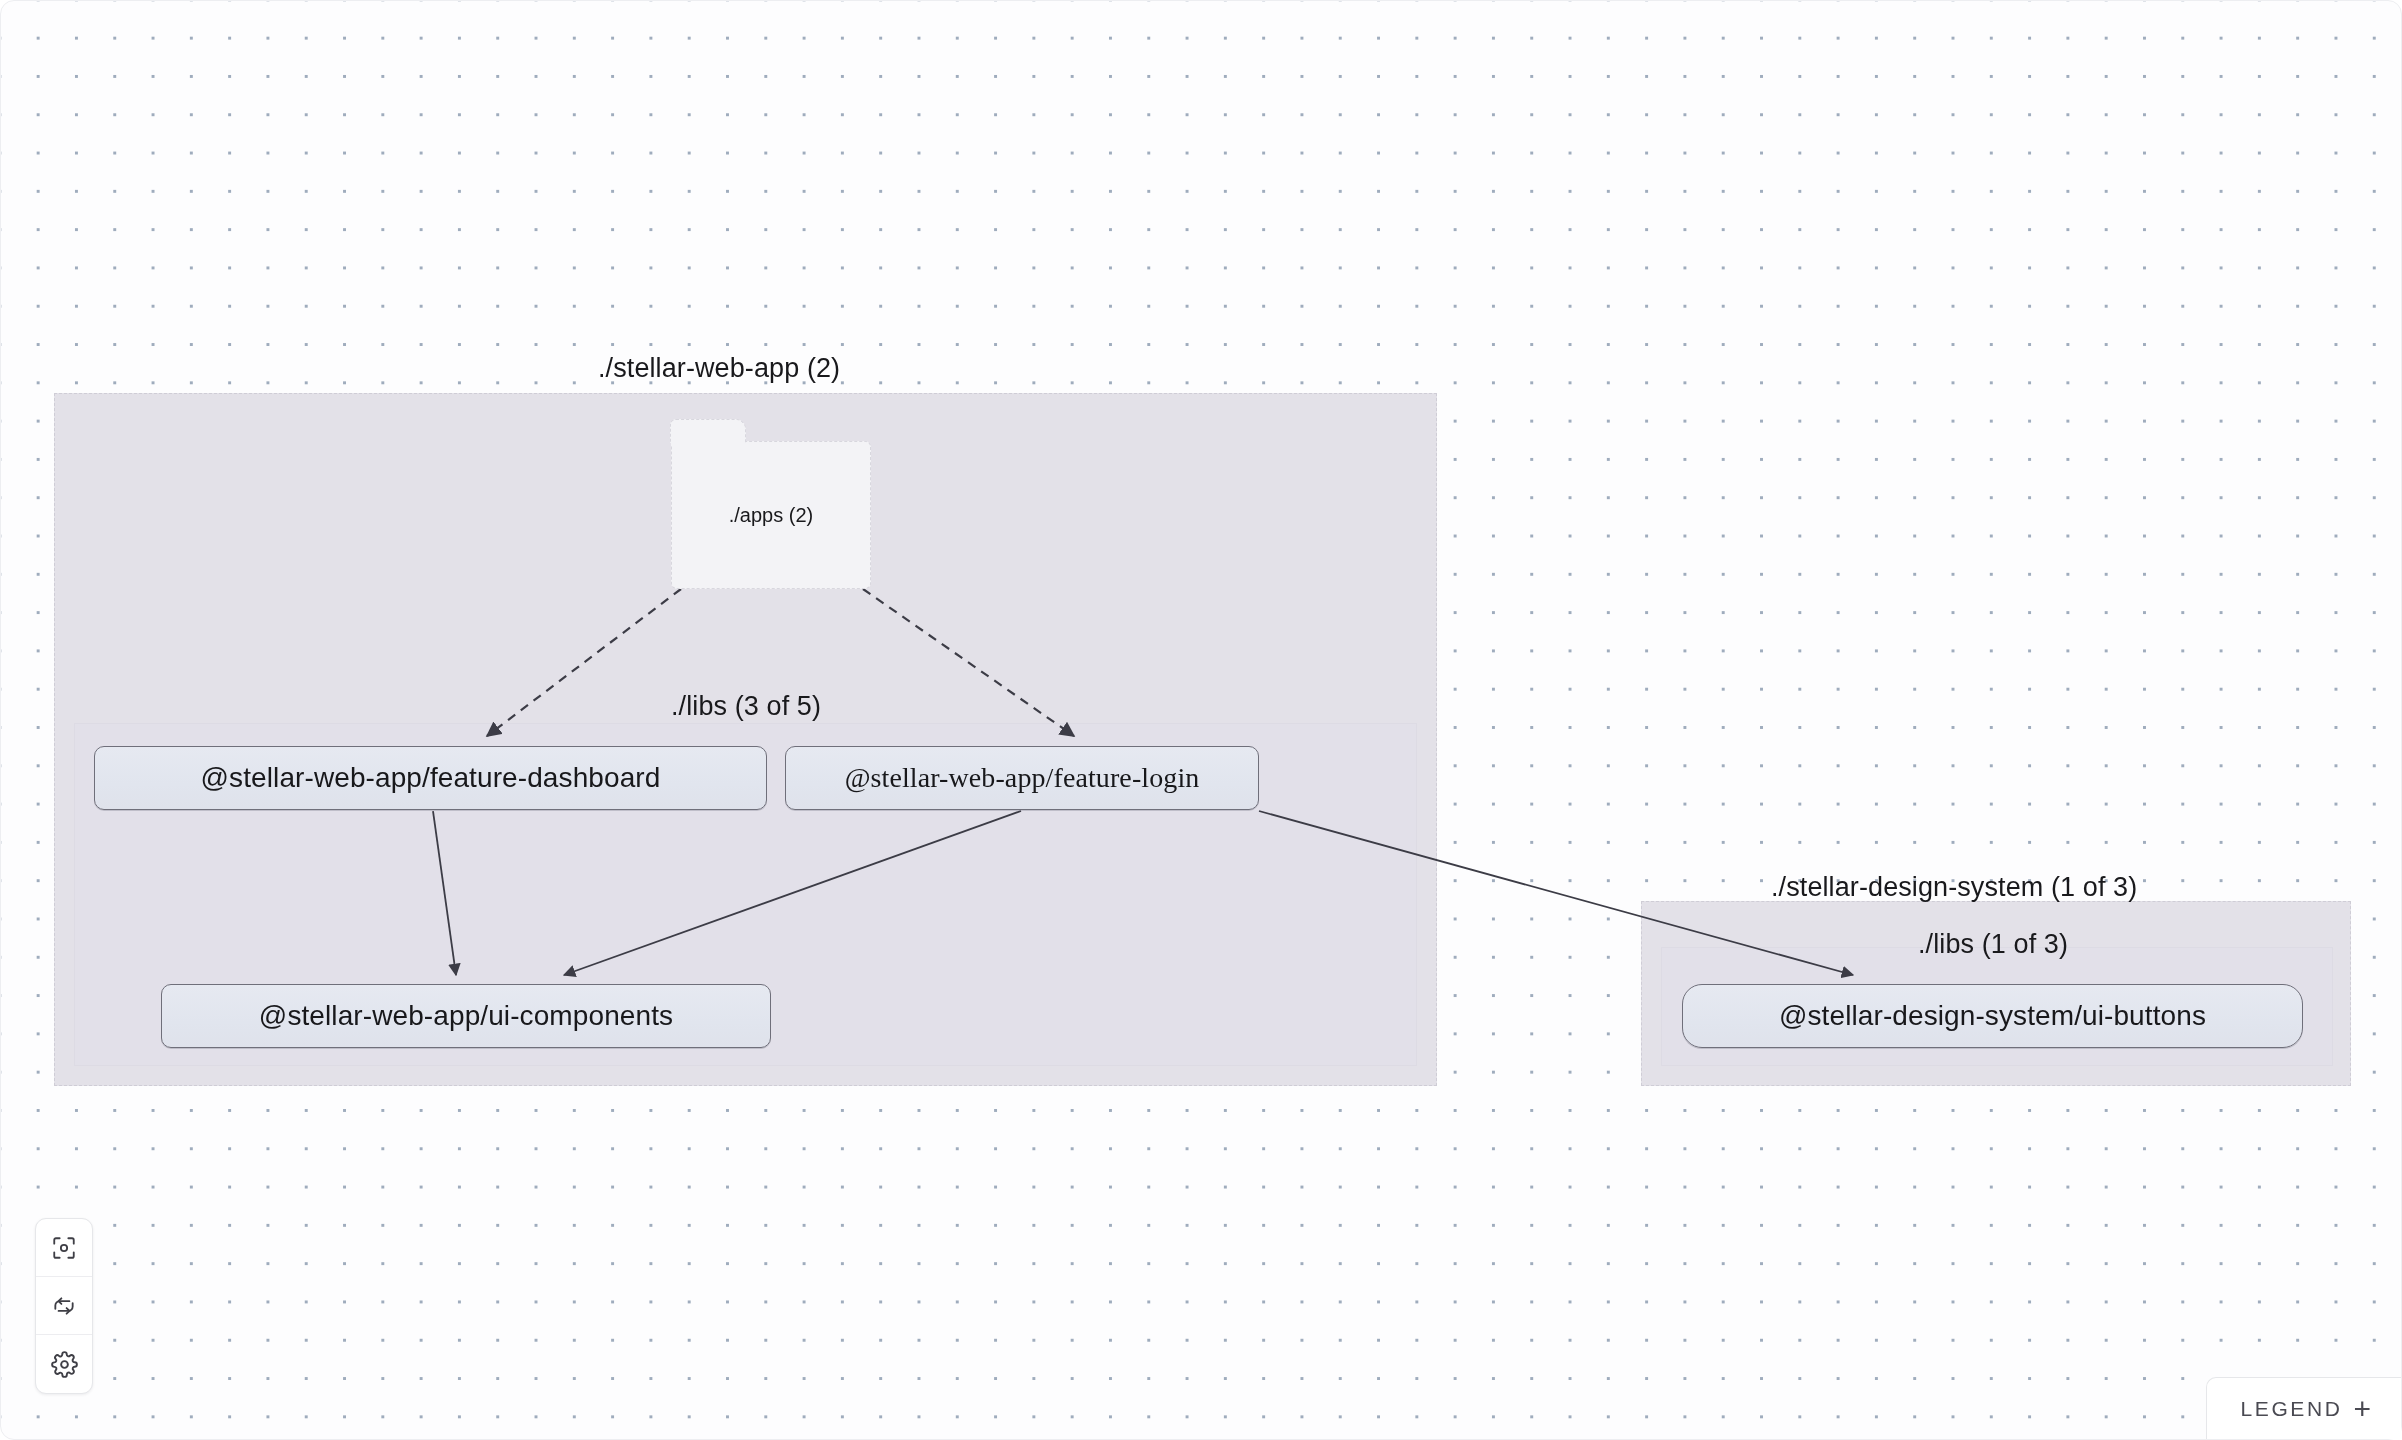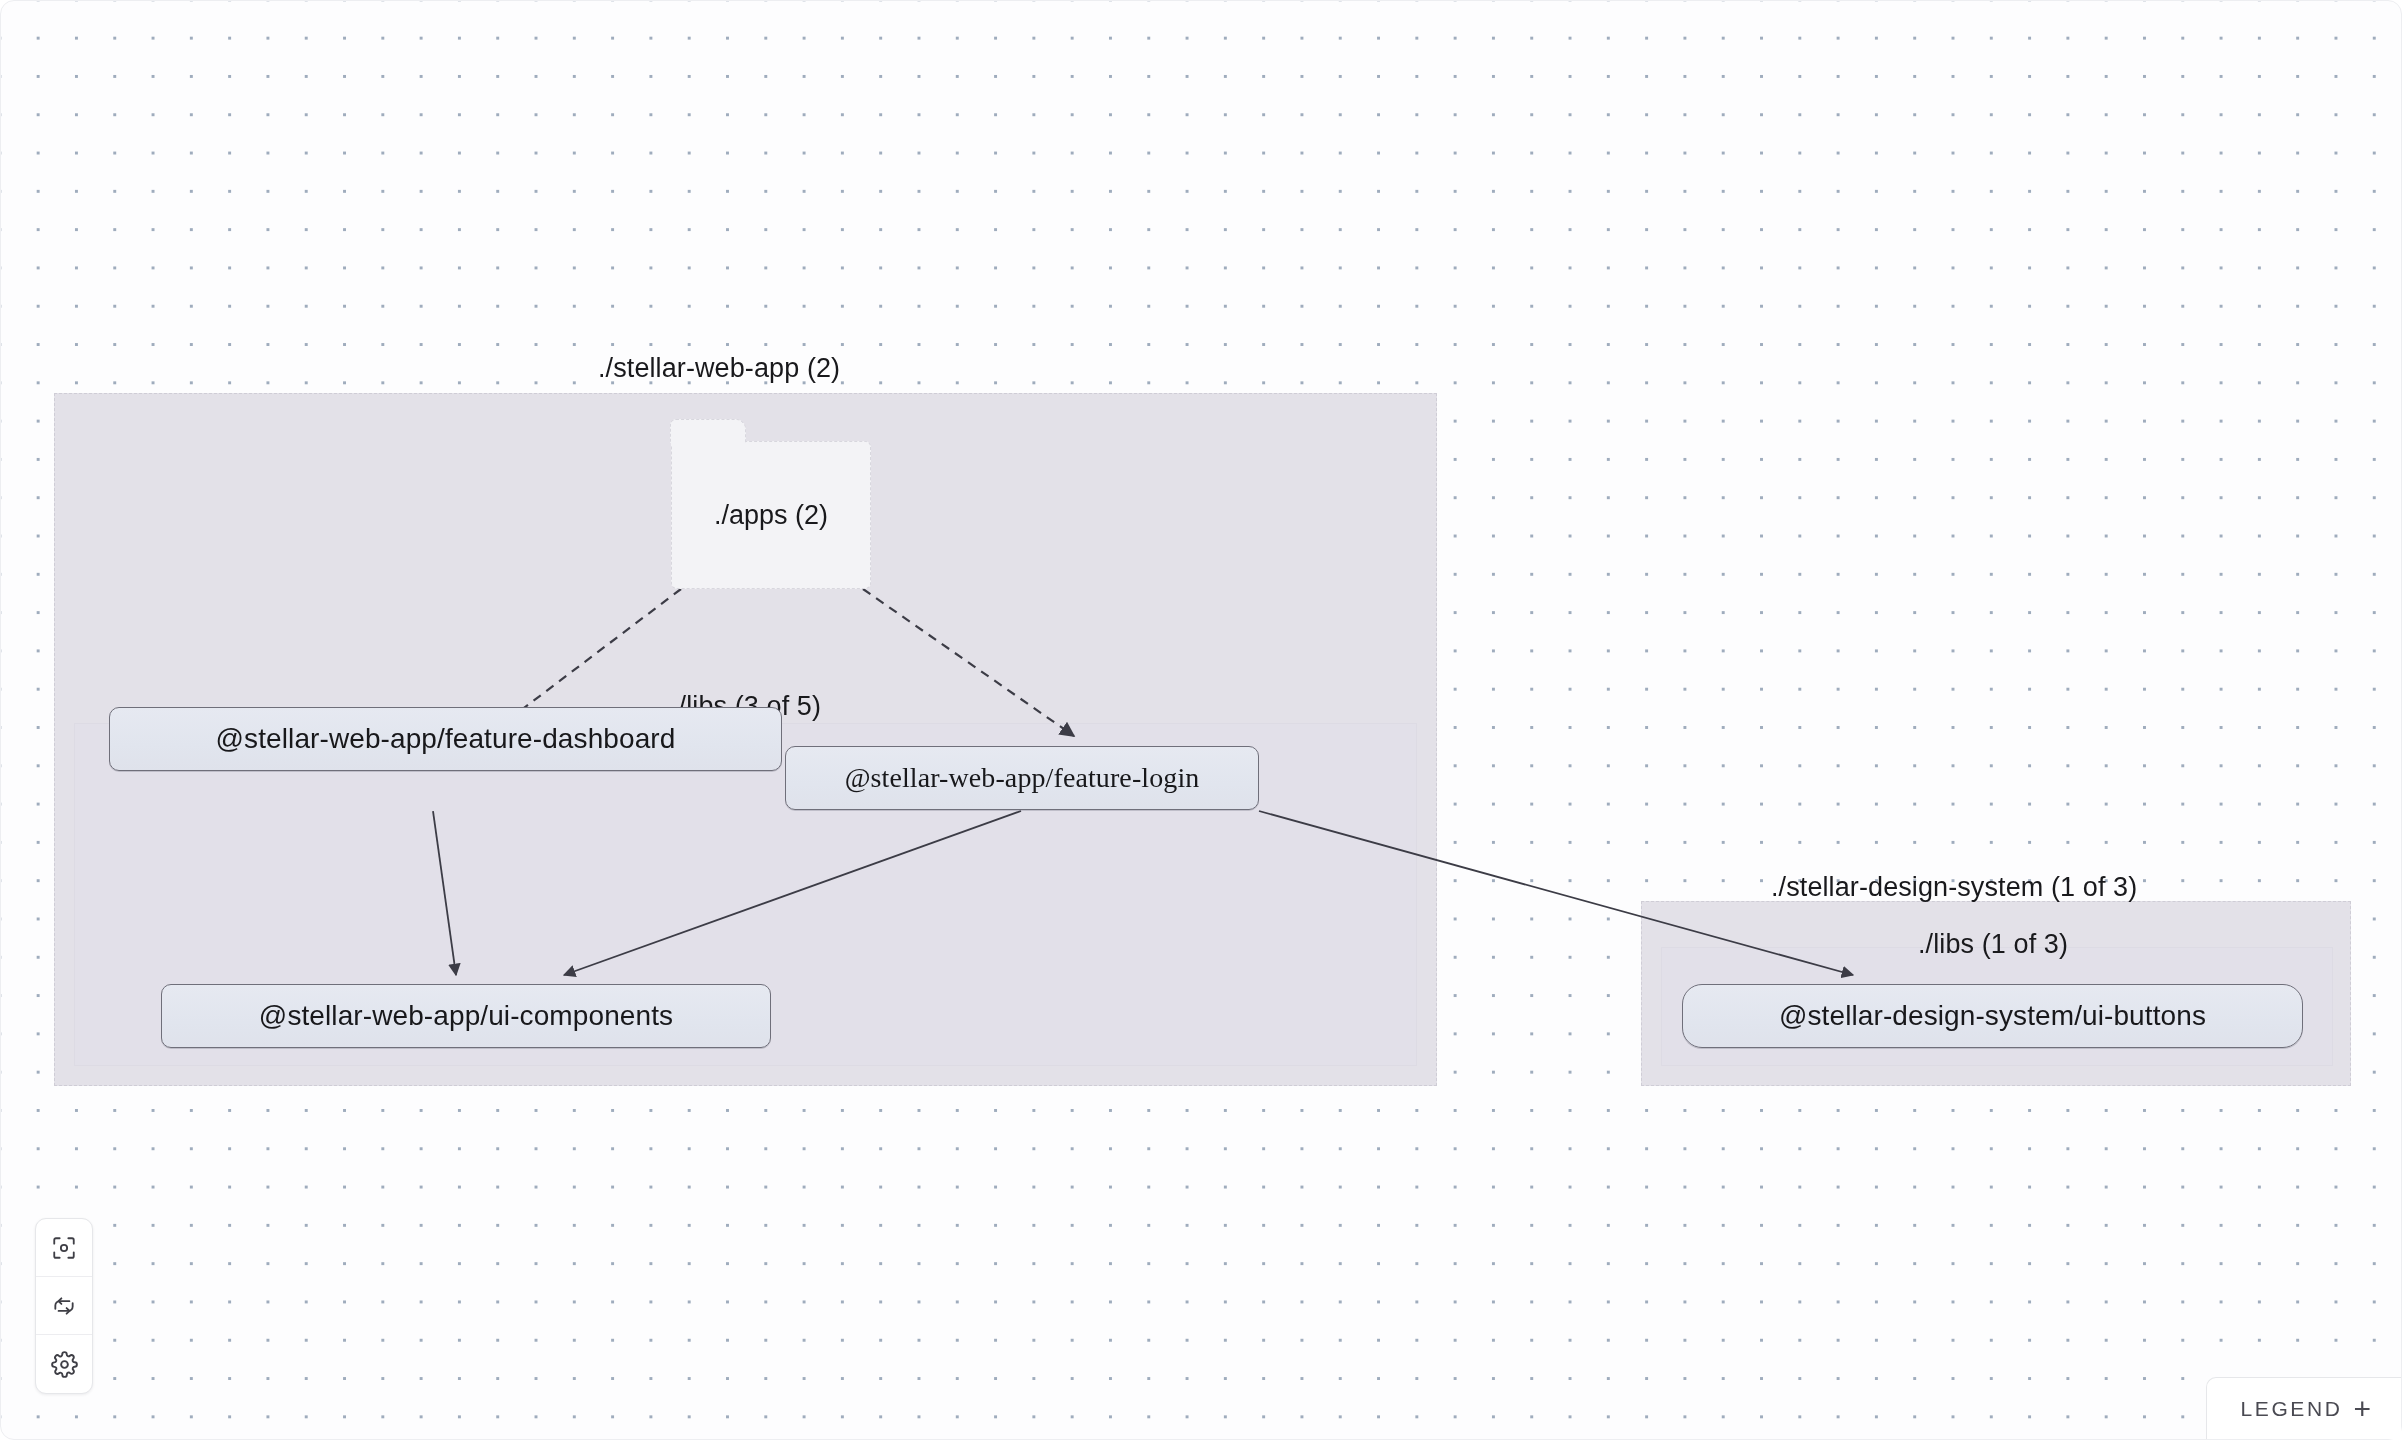--- a/index.html
+++ b/index.html
@@ -77,21 +77,21 @@
   .folder-tab::after {
     content: "";
     position: absolute;
     left: 0; right: 0; bottom: -3px;
     height: 5px;
     background: #f3f3f6;
   }
   .folder-label {
     position: relative;
     z-index: 2;
-    font-size: 27px;
+    font-size: 20px;
     color: #19191c;
     white-space: nowrap;
   }
 
   
   .project-node {
     position: absolute;
     display: flex;
     align-items: center;
     justify-content: center;
@@ -200,21 +200,21 @@
 
     <path d="M 1258 810 L 1852 974" fill="none" stroke="#3c3c46" stroke-width="1.8" marker-end="url(#arrow-solid)"></path>
   </svg>
 
   <div class="folder-node" style="left:670px; top:440px; width:200px; height:148px;">
     <div class="folder-shape"></div>
     <div class="folder-tab"></div>
     <span class="folder-label">./apps (2)</span>
   </div>
 
-  <div class="project-node" style="left:93px; top:706px; width:673px; height:64px;margin-left:15px;">
+  <div class="project-node" style="left:93px; top:745px; width:673px; height:64px;">
     <span class="label">@stellar-web-app/feature-dashboard</span>
   </div>
 
   <div class="project-node" style="left:784px; top:745px; width:474px; height:64px;font-family:Liberation Serif, serif;">
     <span class="label">@stellar-web-app/feature-login</span>
   </div>
 
   <div class="project-node" style="left:160px; top:983px; width:610px; height:64px;">
     <span class="label">@stellar-web-app/ui-components</span>
   </div>

